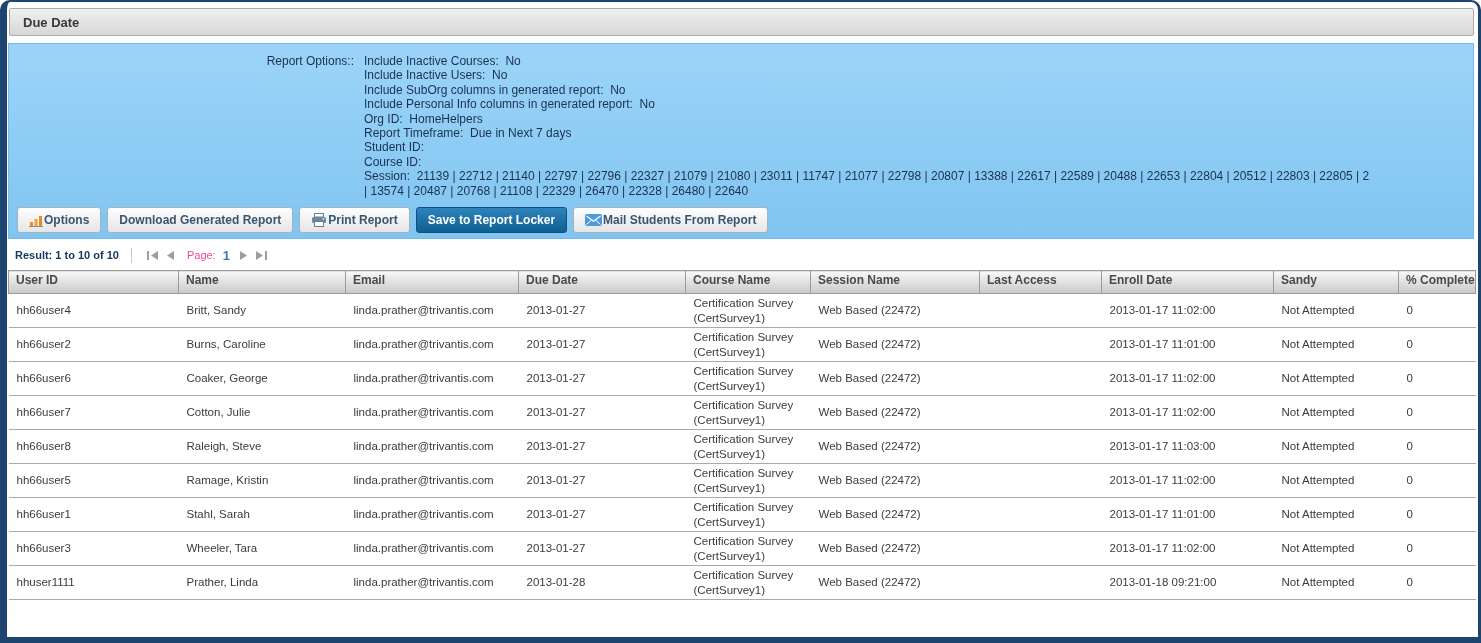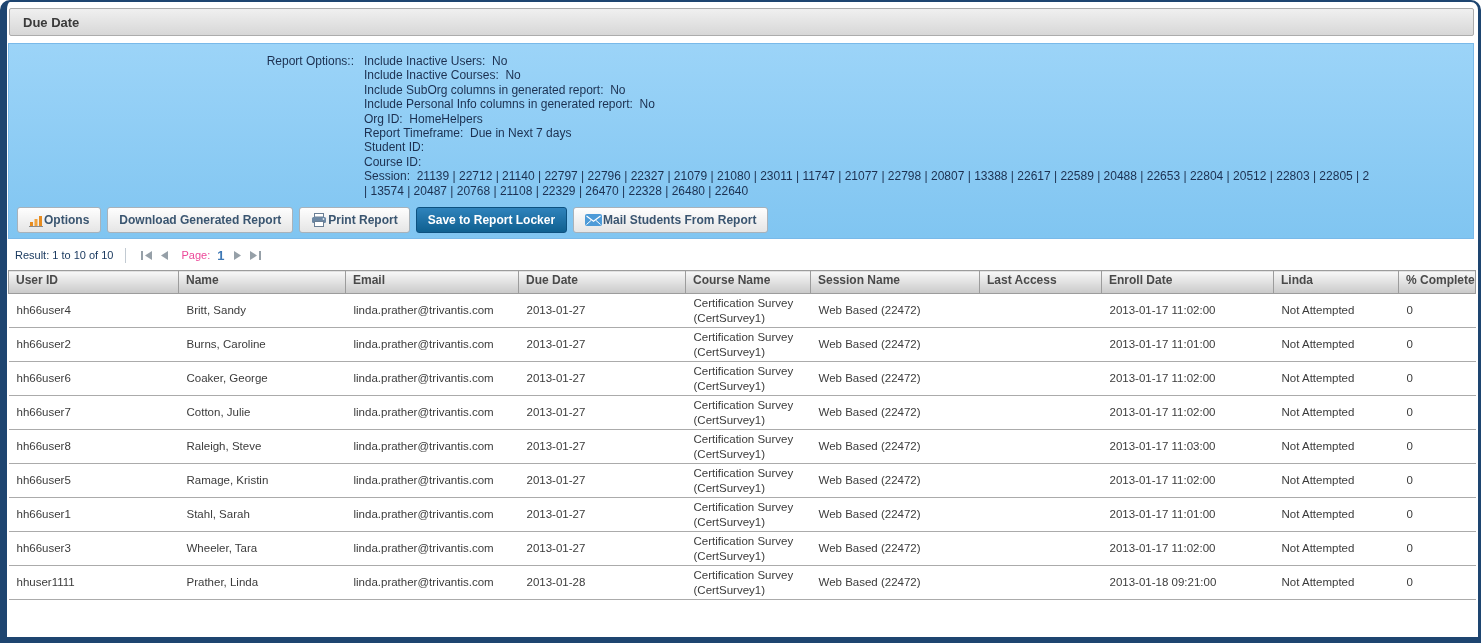--- a/index.html
+++ b/index.html
@@ -41,21 +41,21 @@
     border:1px solid #A8B2BA; border-radius:3px;
     font-family:inherit; font-size:12px; font-weight:bold; color:#3A5570; cursor:pointer;
   }
   .btn-active {
     background:linear-gradient(#2F83BC,#0F6090);
     border-color:#0C5180; color:#FFFFFF;
   }
   .btn .ic { display:inline-flex; }
 
   .pager { display:flex; align-items:center; height:22px; margin:5px 0 4px 8px; }
-  .result-text { font-size:11px; font-weight:normal; color:#16365C; }
+  .result-text { font-size:11px; font-weight:bold; color:#16365C; }
   .pager-divider { width:1px; height:15px; background:#C2CAD2; margin:0 11px 0 12px; }
   .pg-btn { display:inline-flex; align-items:center; margin:0 3px; cursor:pointer; }
   .pg-btn svg { fill:#96A0A8; }
   .page-label { font-size:11px; color:#ec4899; margin:0 7px 0 9px; }
   .page-num { font-size:13px; font-weight:bold; color:#3E78B5; margin-right:6px; cursor:pointer; }
 
   table.report-table {
     border-collapse:collapse; table-layout:fixed;
     width:1467px; margin-left:1px;
   }
@@ -79,22 +79,22 @@
 <div class="page">
 
   <div class="title-bar">
     <span>Due Date</span>
   </div>
 
   <div class="blue-panel">
     <div class="options-flex">
       <div class="options-label">Report Options::</div>
       <div class="options-lines">
+        <div class="opt-line">Include Inactive Courses:  No</div>
         <div class="opt-line">Include Inactive Users:  No</div>
-        <div class="opt-line">Include Inactive Courses:  No</div>
         <div class="opt-line">Include SubOrg columns in generated report:  No</div>
         <div class="opt-line">Include Personal Info columns in generated report:  No</div>
         <div class="opt-line">Org ID:  HomeHelpers</div>
         <div class="opt-line">Report Timeframe:  Due in Next 7 days</div>
         <div class="opt-line">Student ID:</div>
         <div class="opt-line">Course ID:</div>
         <div class="opt-line">Session:  21139 | 22712 | 21140 | 22797 | 22796 | 22327 | 21079 | 21080 | 23011 | 11747 | 21077 | 22798 | 20807 | 13388 | 22617 | 22589 | 20488 | 22653 | 22804 | 20512 | 22803 | 22805 | 2</div>
         <div class="opt-line">| 13574 | 20487 | 20768 | 21108 | 22329 | 26470 | 22328 | 26480 | 22640</div>
       </div>
     </div>
@@ -190,21 +190,21 @@
     <thead>
         <tr>
           <th>User ID</th>
           <th>Name</th>
           <th>Email</th>
           <th>Due Date</th>
           <th>Course Name</th>
           <th>Session Name</th>
           <th>Last Access</th>
           <th>Enroll Date</th>
-          <th>Linda</th>
+          <th>Sandy</th>
           <th>% Complete</th>
         </tr>
       </thead>
     <tbody>
         <tr>
           <td>hh66user4</td>
           <td>Britt, Sandy</td>
           <td>linda.prather@trivantis.com</td>
           <td>2013-01-27</td>
           <td>Certification Survey<br>(CertSurvey1)</td>

